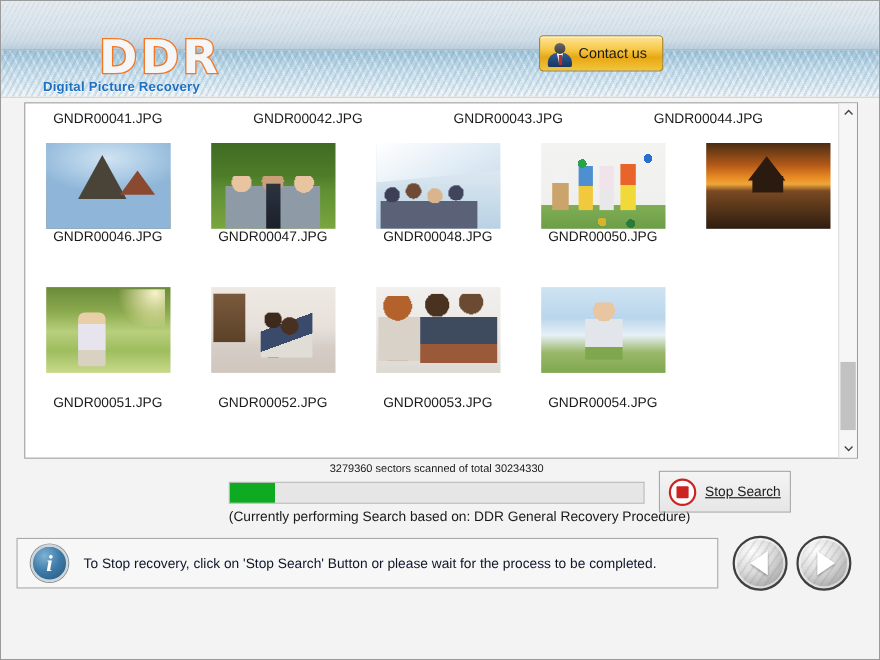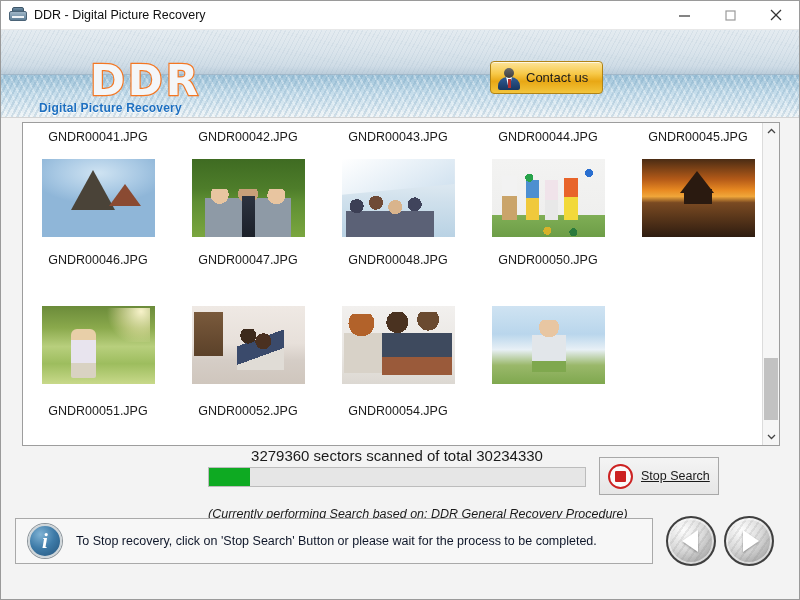--- a/index.html
+++ b/index.html
@@ -201,21 +201,21 @@
     white-space: nowrap;
   }
   .thumb {
     width: 113px; height: 78px;
     margin: 0 auto;
     background: #ddd;
     overflow: hidden;
     position: relative;
   }
   .thumb.empty { background: transparent; }
-  .row-labels-top { margin-top: 7px; }
+  .row-labels-top { margin-top: 7px; gap: 32px; }
   .row-thumbs { margin-top: 14px; }
 
   
   .t-temple {
     background:
       radial-gradient(ellipse 60% 40% at 50% 18%, #cfe3f2 0%, #a9c9e4 60%, #8fb6d8 100%),
       linear-gradient(180deg, #a9c9e4 0%, #a9c9e4 42%, #b5a48e 42%, #9c8a72 72%, #7a6a58 100%);
   }
   .t-temple::before {
     content:""; position:absolute; left:26%; top:14%;
@@ -383,45 +383,44 @@
     left: 0; right: 0; top: 330px;
     height: 62px;
   }
   .progress-col {
     position: absolute;
     left: 207px; top: 0;
     width: 378px;
   }
   .progress-caption {
     text-align: center;
-    font-size: 15px;
+    font-size: 10px;
     color: #1a1a1a;
     line-height: 16px;
     white-space: nowrap;
   }
   .progress-bar {
     margin-top: 3px;
     width: 378px; height: 20px;
     background: #e6e6e6;
     border: 1px solid #bcbcbc;
     position: relative;
     cursor: pointer;
   }
   .progress-fill {
     position: absolute; left: 0; top: 0; bottom: 0;
     width: 11%;
     background: #0eaa22;
   }
   .progress-note {
-    margin-top: 20px;
+    margin-top: 5px;
     text-align: center;
     font-size: 12.5px;
     color: #1a1a1a;
     white-space: nowrap;
-    font-style: italic;
   }
   .stop-btn {
     position: absolute;
     left: 598px; top: 9px;
     width: 120px; height: 38px;
     background: linear-gradient(180deg, #f4f4f4, #e6e6e6);
     border: 1px solid #a8a8a8;
     display: flex; align-items: center;
     cursor: pointer;
   }
@@ -504,46 +503,20 @@
     border-bottom: 11px solid transparent;
     border-left: 16px solid #ffffff;
     margin-left: 3px;
   }
 </style>
 </head>
 <body>
 
 <div class="window">
 
-  <div class="titlebar">
-    <div class="title-icon">
-      <div class="dev-top"></div>
-      <div class="dev-body"></div>
-      <div class="dev-slot"></div>
-    </div>
-    <div class="titlebar-text">DDR - Digital Picture Recovery</div>
-    <div class="winctrls">
-      <div class="winctrl">
-        <svg width="13" height="13" viewBox="0 0 13 13">
-            <line x1="1" y1="7" x2="12" y2="7" stroke="#333" stroke-width="1.2"></line>
-          </svg>
-      </div>
-      <div class="winctrl">
-        <svg width="13" height="13" viewBox="0 0 13 13">
-            <rect x="2" y="2" width="9" height="9" fill="none" stroke="#9a9a9a" stroke-width="1.2"></rect>
-          </svg>
-      </div>
-      <div class="winctrl">
-        <svg width="14" height="14" viewBox="0 0 14 14">
-            <line x1="2" y1="2" x2="12" y2="12" stroke="#333" stroke-width="1.2"></line>
-            <line x1="12" y1="2" x2="2" y2="12" stroke="#333" stroke-width="1.2"></line>
-          </svg>
-      </div>
-    </div>
-  </div>
 
   <div class="banner">
     <div class="banner-top"></div>
     <div class="banner-sep"></div>
     <div class="banner-bottom"></div>
 
     <div class="ddr-logo">DDR</div>
     <div class="app-subtitle">Digital Picture Recovery</div>
 
     <div class="contact-btn">
@@ -592,21 +565,21 @@
               <div class="thumb t-boat"></div>
             </div>
           <div class="cell">
               <div class="thumb t-kids"></div>
             </div>
           <div class="cell">
               <div class="thumb t-sunset"></div>
             </div>
         </div>
 
-        <div class="grid-row" style="margin-top:16px">
+        <div class="grid-row" style="margin-top:0">
           <div class="cell">
               <div class="cell-label">GNDR00046.JPG</div>
             </div>
           <div class="cell">
               <div class="cell-label">GNDR00047.JPG</div>
             </div>
           <div class="cell">
               <div class="cell-label">GNDR00048.JPG</div>
             </div>
           <div class="cell">
@@ -631,20 +604,23 @@
               <div class="thumb empty"></div>
             </div>
         </div>
 
         <div class="grid-row" style="margin-top:20px">
           <div class="cell">
               <div class="cell-label">GNDR00051.JPG</div>
             </div>
           <div class="cell">
               <div class="cell-label">GNDR00052.JPG</div>
+            </div>
+          <div class="cell">
+              <div class="cell-label">GNDR00053.JPG</div>
             </div>
           <div class="cell">
               <div class="cell-label">GNDR00054.JPG</div>
             </div>
           <div class="cell">
               <div class="cell-label"></div>
             </div>
         </div>
 
       </div>

